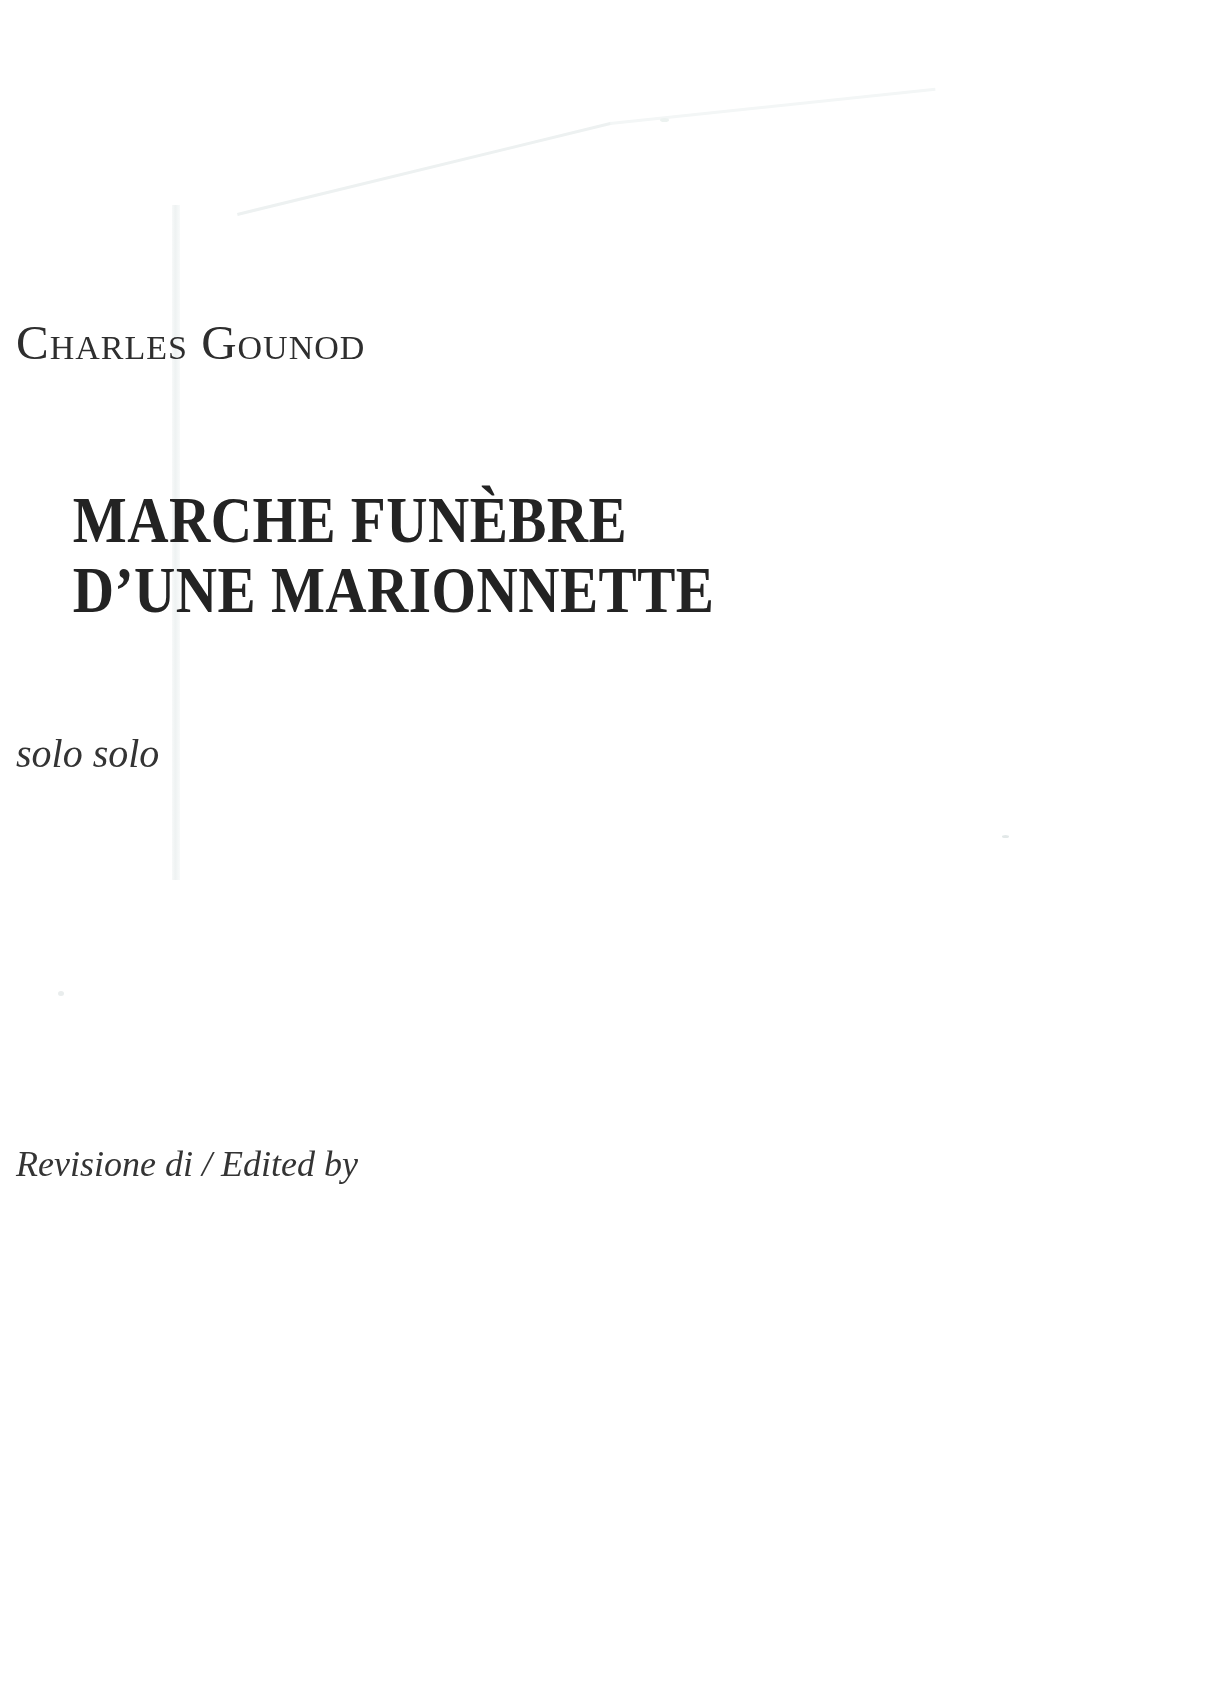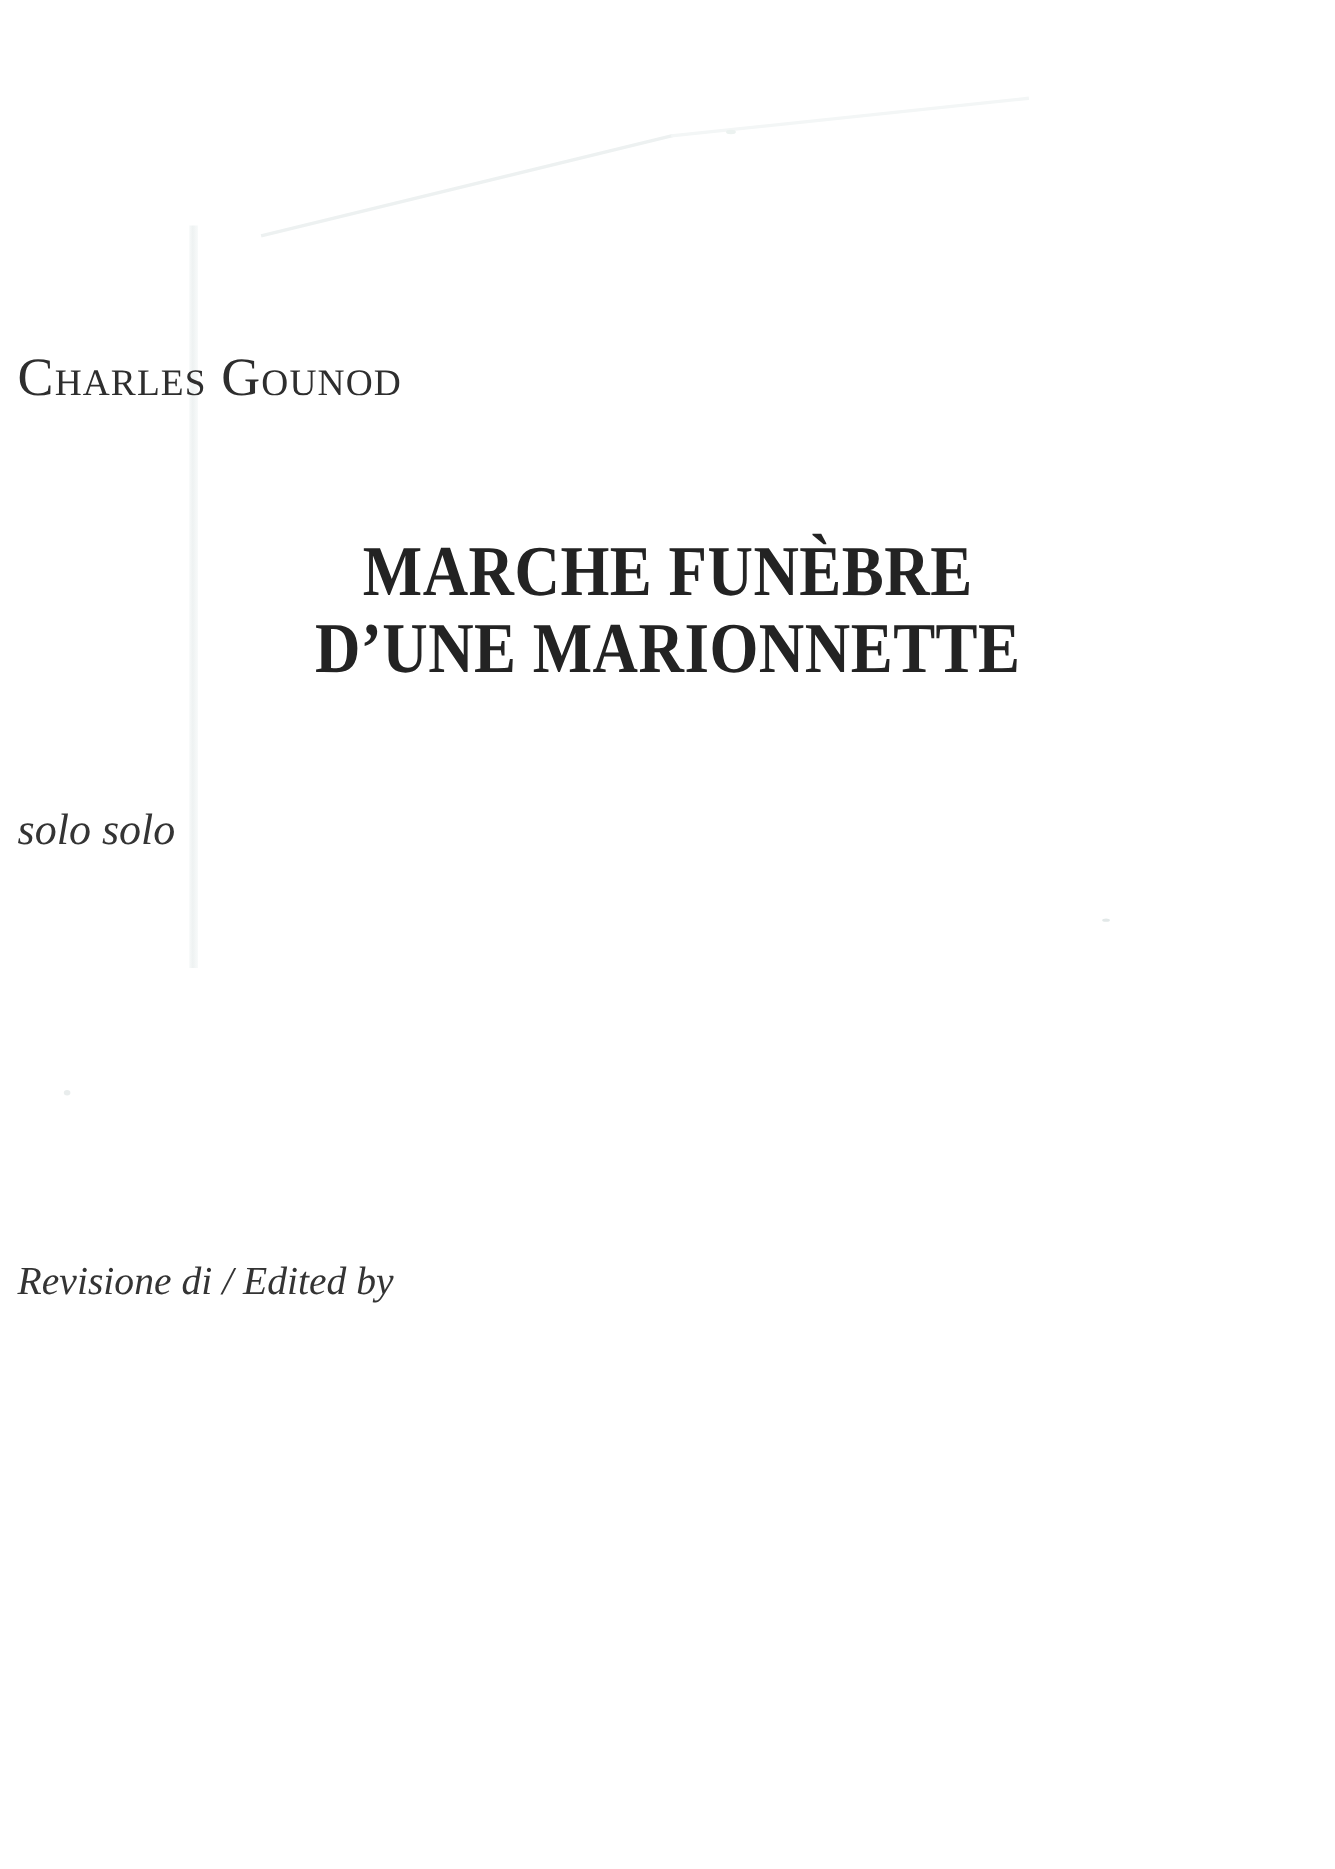--- a/index.html
+++ b/index.html
@@ -55,21 +55,21 @@
     font-variant: small-caps;
     letter-spacing: 1px;
     color: var(--ink, #2e2e2e);
   }
 
   .title-block {
     position: absolute;
     top: 485px;
     left: 0;
     width: 100%;
-    text-align: center;
+    text-align: left;
     font-weight: bold;
     font-size: 65px;
     line-height: 70px;
     letter-spacing: 0.5px;
     color: var(--ink-strong, #232323);
   }
   .title-block .tline {
     transform: scaleX(0.88);
     transform-origin: center;
     white-space: nowrap;

